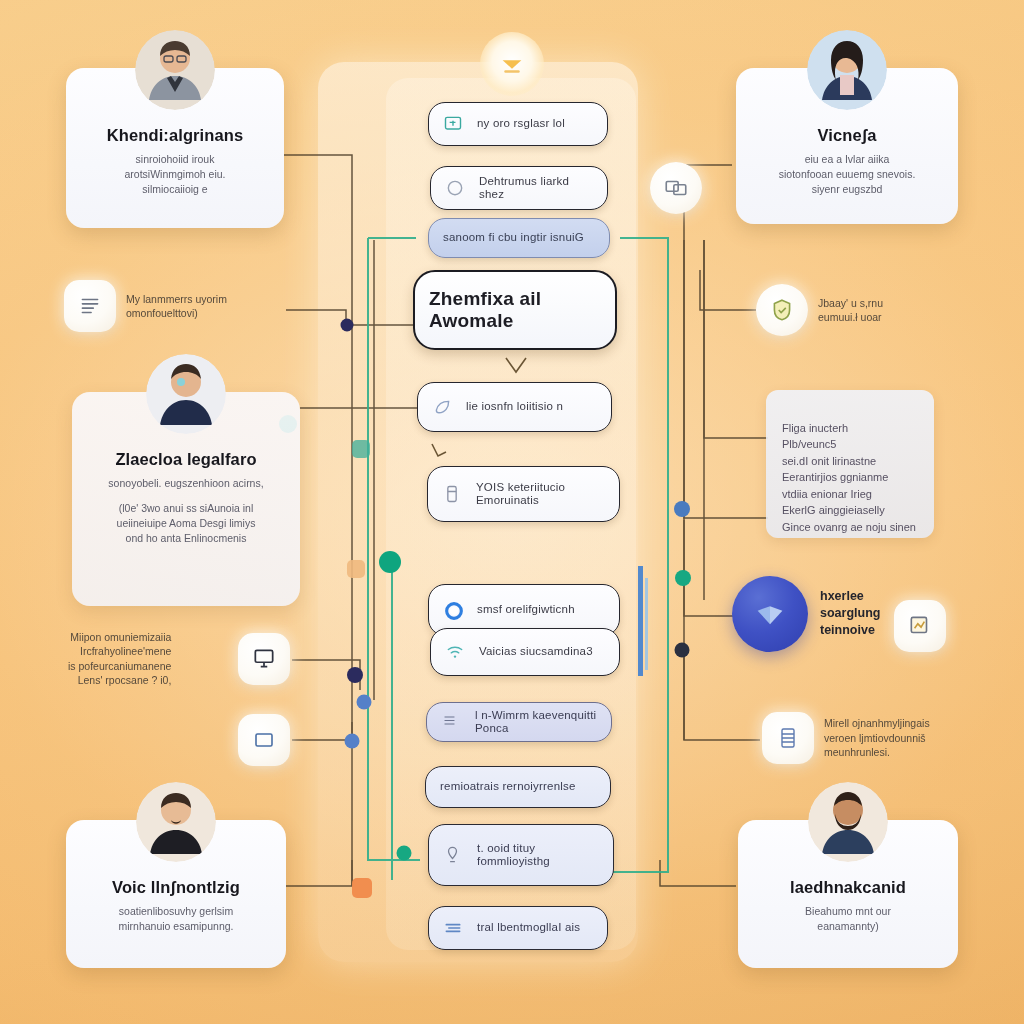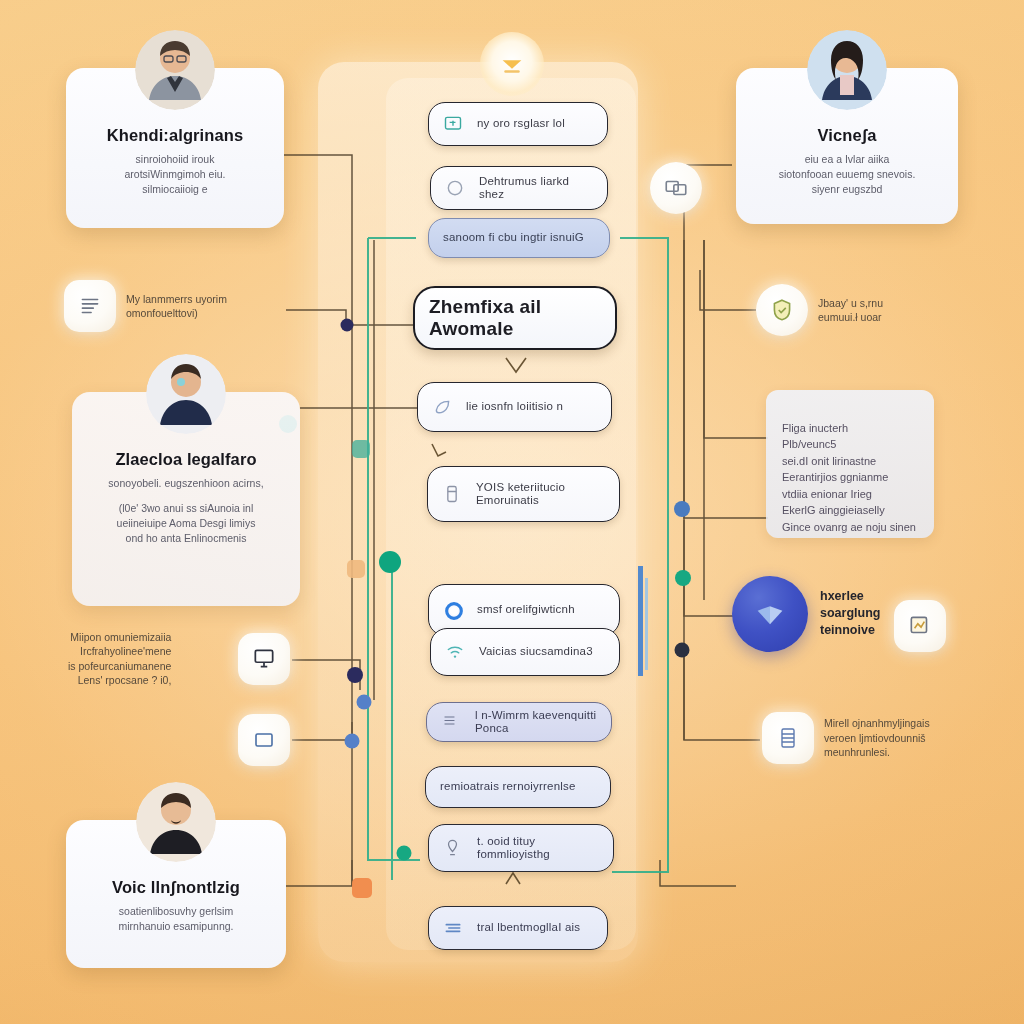--- a/index.html
+++ b/index.html
@@ -238,21 +238,21 @@
         <circle cx="12" cy="12" r="8"></circle>
       </svg>
     </span>
     <span class="ptext">Dehtrumus liarkd shez</span>
   </div>
 
   <div class="pill accent" style="left:428px;top:218px;width:182px;height:40px;">
     <span class="ptext">sanoom fi cbu ingtir isnuiG</span>
   </div>
 
-  <div class="pill hero" style="left:413px;top:270px;width:204px;height:64px;margin-top:16px;">
+  <div class="pill hero" style="left:413px;top:270px;width:204px;height:80px;">
     <span class="ptext">Zhemfixa ail Awomale</span>
   </div>
 
   <div class="pill" style="left:417px;top:382px;width:195px;height:50px;">
     <span class="picon">
       <svg viewBox="0 0 24 24" width="21" height="21" fill="none" stroke="#8fa2c4" stroke-width="1.6">
         <path d="M5 15c2-8 9-10 14-10 0 7-4 13-11 13-2 0-3-1-3-3z"></path>
       </svg>
     </span>
     <span class="ptext">lie iosnfn loiitisio n</span>
@@ -296,21 +296,21 @@
         <path d="M5 7h14M5 12h14M5 17h14"></path>
       </svg>
     </span>
     <span class="ptext">l n-Wimrm kaevenquitti Ponca</span>
   </div>
 
   <div class="pill pale" style="left:425px;top:766px;width:186px;height:42px;">
     <span class="ptext">remioatrais rernoiyrrenlse</span>
   </div>
 
-  <div class="pill pale" style="left:428px;top:824px;width:186px;height:48px;">
+  <div class="pill pale" style="left:428px;top:824px;width:186px;height:62px;">
     <span class="picon">
       <svg viewBox="0 0 24 24" width="19" height="19" fill="none" stroke="#7b8296" stroke-width="1.6">
         <path d="M12 3a5 5 0 0 1 5 5c0 3.5-5 9-5 9s-5-5.5-5-9a5 5 0 0 1 5-5z"></path>
           <path d="M9 21h6"></path>
       </svg>
     </span>
     <span class="ptext">t. ooid tituy fommlioyisthg</span>
   </div>
 
   <div class="pill pale" style="left:428px;top:906px;width:180px;height:44px;">
@@ -381,20 +381,34 @@
         <circle cx="40" cy="28" r="15" fill="#e7bb95"></circle>
         <path d="M25 26c0-10 7-15 15-15s15 5 15 15c-4-4-9-6-15-6s-11 2-15 6z" fill="#3b2b21"></path>
         <path d="M35 38c2 3 8 3 10 0-1 5-9 5-10 0z" fill="#3b2b21"></path>
       </svg>
     </div>
     <h3>Voic llnʃnontlzig</h3>
     <p>soatienlibosuvhy gerlsim
 mirnhanuio esamipunng.</p>
   </div>
 
+  <div class="persona" style="left:738px;top:820px;width:220px;height:148px;">
+    <div class="avatar">
+      <svg viewBox="0 0 80 80" width="80" height="80">
+        <circle cx="40" cy="40" r="40" fill="#f1e8dd"></circle>
+        <path d="M40 48c14 0 24 10 26 24H14c2-14 12-24 26-24z" fill="#2c3f5e"></path>
+        <circle cx="40" cy="28" r="15" fill="#c68d62"></circle>
+        <path d="M26 24c1-9 7-14 14-14s13 5 14 14c-4-4-8-6-14-6s-10 2-14 6z" fill="#2e2018"></path>
+        <path d="M27 32c0 10 6 16 13 16s13-6 13-16c-2 9-7 12-13 12s-11-3-13-12z" fill="#2e2018"></path>
+      </svg>
+    </div>
+    <h3>laedhnakcanid</h3>
+    <p>Bieahumo mnt our
+eanamannty)</p>
+  </div>
 
   <div class="callout" style="left:64px;top:280px;width:230px;">
     <span class="chip">
       <svg viewBox="0 0 24 24" width="26" height="26" fill="none" stroke="#6e7585" stroke-width="1.5" stroke-linecap="round">
         <path d="M5 6h14M5 10h14M5 14h10M5 18h8"></path>
       </svg>
     </span>
     <span class="cotext">My lanmmerrs uyorim
 omonfouelttovi)</span>
   </div>

